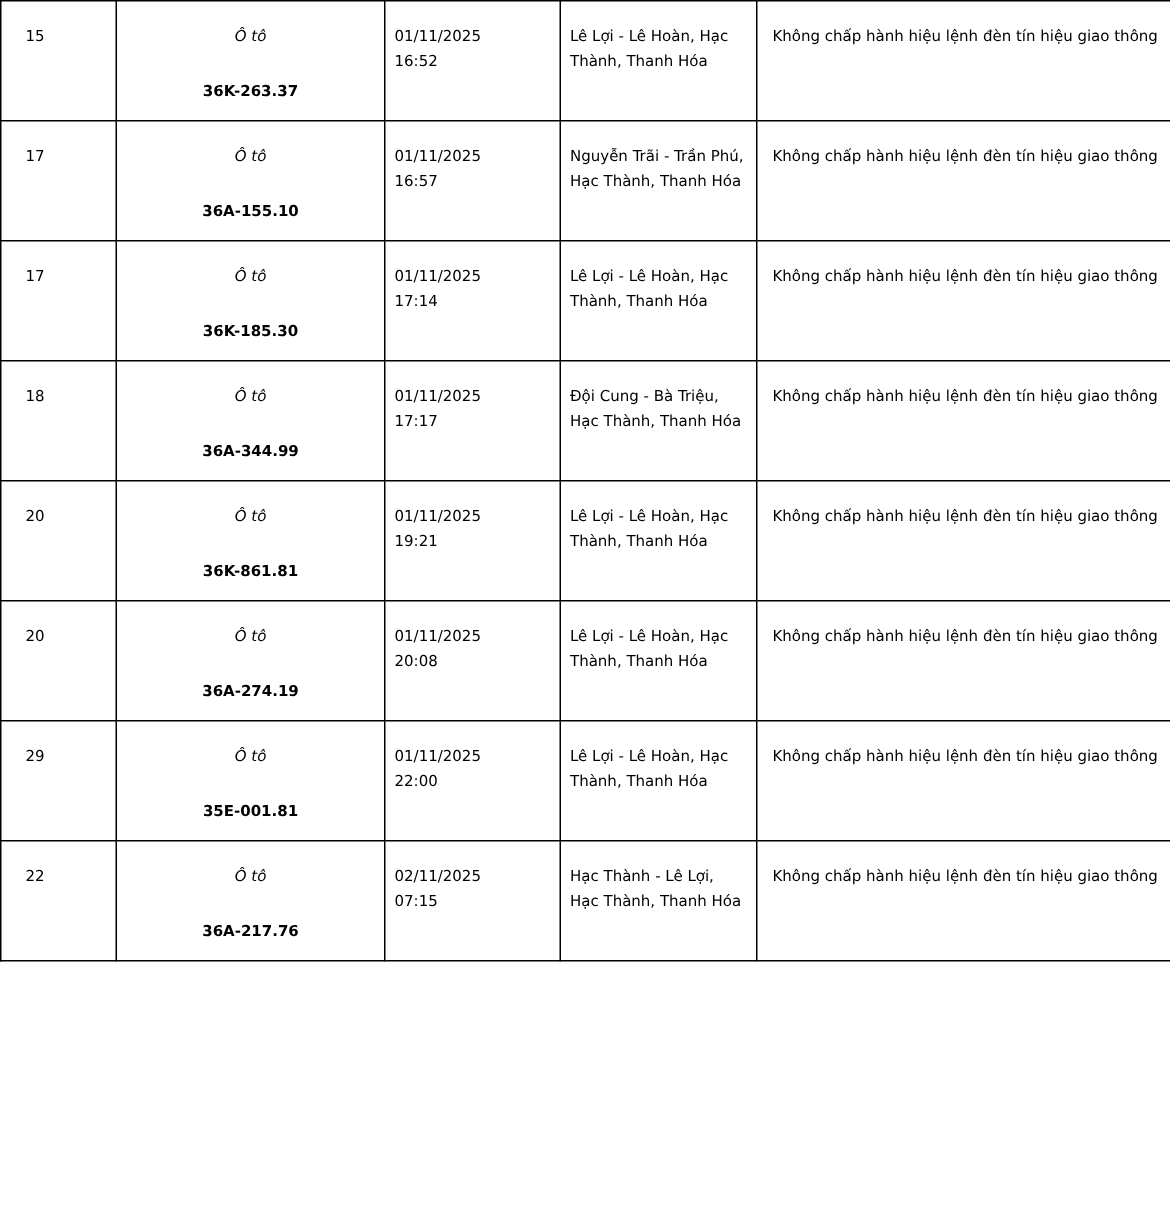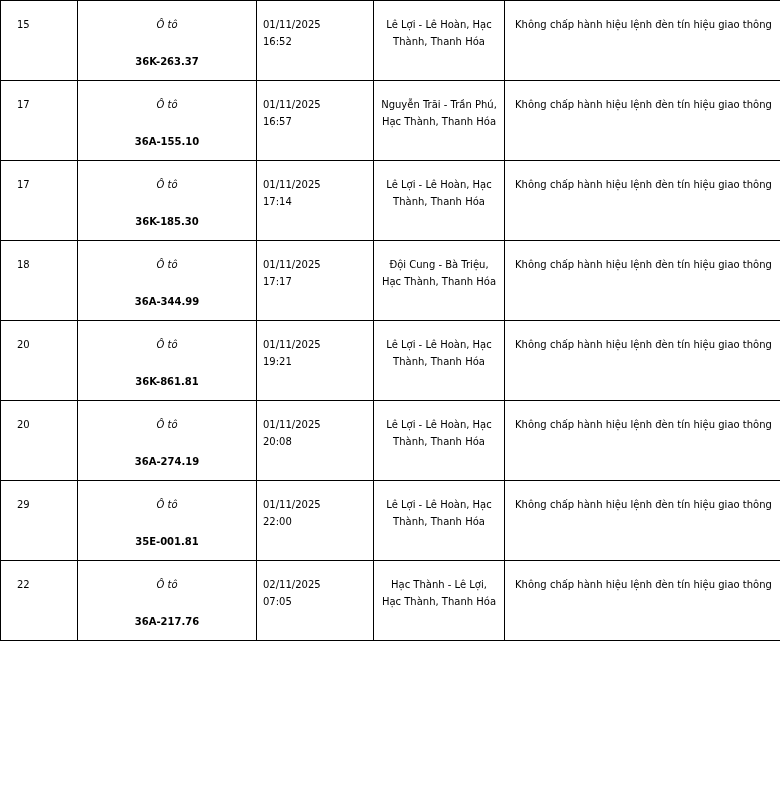--- a/index.html
+++ b/index.html
@@ -33,21 +33,21 @@
   }
   .col-vehicle {
     width: 166px;
     text-align: center;
   }
   .col-time {
     width: 104px;
   }
   .col-location {
     width: 118px;
-    text-align: center;
+    text-align: left;
   }
   .col-behavior {
     width: 334px;
     text-align: left;
     padding-left: 10px !important;
   }
   .vehicle-type {
     display: block;
     font-style: italic;
   }
@@ -160,19 +160,19 @@
         <td class="col-behavior">Không chấp hành hiệu lệnh đèn tín hiệu giao thông</td>
       </tr>
       <tr>
         <td class="col-index">22</td>
         <td class="col-vehicle">
           <span class="vehicle-type">Ô tô</span>
           <span class="vehicle-plate">36A-217.76</span>
         </td>
         <td class="col-time">
           <span class="time-date">02/11/2025</span>
-          <span class="time-clock">07:05</span>
+          <span class="time-clock">07:15</span>
         </td>
         <td class="col-location">Hạc Thành - Lê Lợi, Hạc Thành, Thanh Hóa</td>
         <td class="col-behavior">Không chấp hành hiệu lệnh đèn tín hiệu giao thông</td>
       </tr>
     </tbody>
 </table>
 
 </body></html>

